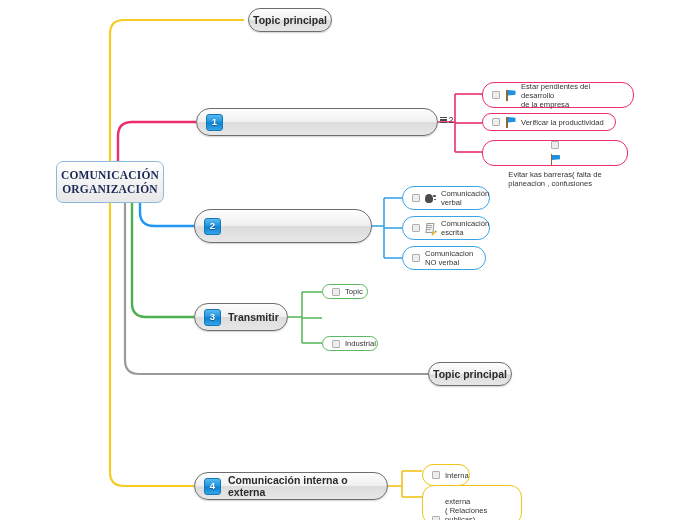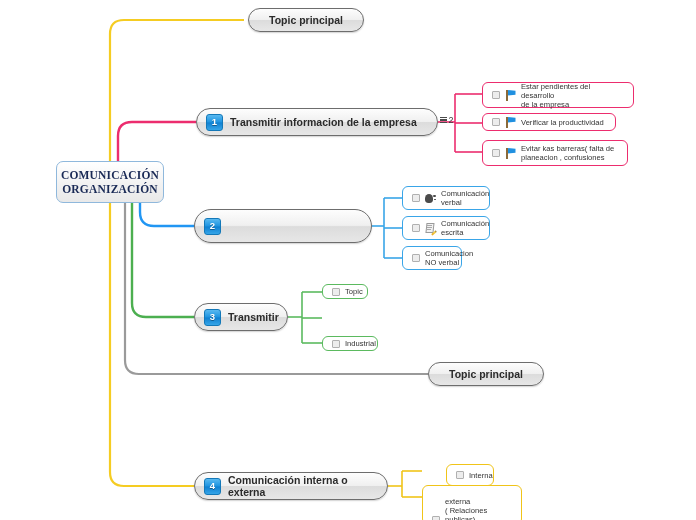--- a/index.html
+++ b/index.html
@@ -36,26 +36,26 @@
   .badge{
     flex:0 0 auto;width:15px;height:15px;border-radius:3px;
     background:linear-gradient(180deg,#59b9f0 0%,#1d93e0 48%,#0f7fd0 52%,#35a5e8 100%);
     border:1px solid #1378b8;
     color:#fff;font-size:9.5px;font-weight:bold;
     display:flex;align-items:center;justify-content:center;
     text-shadow:0 1px 0 rgba(0,0,0,.35);
   }
 
   
-  .plain{justify-content:center;padding:0 20px;}
+  .plain{justify-content:center;padding:0 4px;}
 
   
   .leaf{
     position:absolute;box-sizing:border-box;
-    border:1.4px solid #bbb;border-radius:6px;background:#ffffff;
+    border:1.4px solid #bbb;border-radius:12px;background:#ffffff;
     display:flex;align-items:center;gap:5px;padding:0 9px;
     font-size:7.6px;color:#333;line-height:9px;z-index:5;
   }
   .leaf .ltext{white-space:pre-line;}
   .leaf.pink{border-color:#ec2d6e;}
   .leaf.blue{border-color:#39a5e8;}
   .leaf.green{border-color:#5bba5f;}
   .leaf.gold{border-color:#f0c419;}
 
   .chk{
@@ -157,21 +157,20 @@
   <div class="main plain" style="left:248px;top:8px;height:24px;">
     <span class="label">Topic principal</span>
   </div>
 
   <div class="main plain" style="left:428px;top:362px;height:24px;">
     <span class="label">Topic principal</span>
   </div>
 
   <div class="main" style="left:196px;top:108px;width:242px;height:28px;">
     <span class="badge">1</span>
-    <span class="label">Transmitir informacion de la empresa</span>
   </div>
 
   <div class="collapsed" style="left:440px;top:115px;">
     <span class="lines">
       <span></span>
         <span></span>
         <span></span>
     </span>
     <span>2</span>
   </div>
@@ -188,21 +187,21 @@
 
   <div class="leaf pink" style="left:482px;top:113px;width:134px;height:18px;">
     <span class="chk"></span>
     <span class="flag">
         <i></i>
         <b></b>
       </span>
     <span class="ltext">Verificar la productividad</span>
   </div>
 
-  <div class="leaf pink" style="left:482px;top:140px;width:146px;height:26px;">
+  <div class="leaf pink" style="left:482px;top:140px;width:146px;height:26px;flex-direction:column;">
     <span class="chk"></span>
     <span class="flag">
         <i></i>
         <b></b>
       </span>
     <span class="ltext">Evitar kas barreras( falta de
 planeacion , confusiones</span>
   </div>
 
   <div class="main" style="left:194px;top:209px;width:178px;height:34px;">
@@ -226,21 +225,21 @@
         <u></u>
         <i></i>
         <i></i>
         <i></i>
         <b></b>
       </span>
     <span class="ltext">Comunicación
 escrita</span>
   </div>
 
-  <div class="leaf blue" style="left:402px;top:246px;width:60px;height:24px;">
+  <div class="leaf blue" style="left:402px;top:246px;width:84px;height:24px;">
     <span class="chk"></span>
     <span class="ltext">Comunicacion
 NO verbal</span>
   </div>
 
   <div class="main" style="left:194px;top:303px;width:94px;height:28px;">
     <span class="badge">3</span>
     <span class="label">Transmitir</span>
   </div>
 
@@ -253,21 +252,21 @@
   <div class="leaf green" style="left:322px;top:336px;width:56px;height:15px;">
     <span class="chk"></span>
     <span class="ltext">Industrial</span>
   </div>
 
   <div class="main" style="left:194px;top:472px;width:194px;height:28px;">
     <span class="badge">4</span>
     <span class="label">Comunicación interna o externa</span>
   </div>
 
-  <div class="leaf gold" style="left:446px;top:464px;width:48px;height:22px;">
+  <div class="leaf gold" style="left:422px;top:464px;width:48px;height:22px;">
     <span class="chk"></span>
     <span class="ltext">Interna</span>
   </div>
 
   <div class="leaf gold" style="left:422px;top:485px;width:100px;height:40px;align-items:flex-end;">
     <span class="chk"></span>
     <span class="ltext">externa
 ( Relaciones publicas)</span>
   </div>
 

